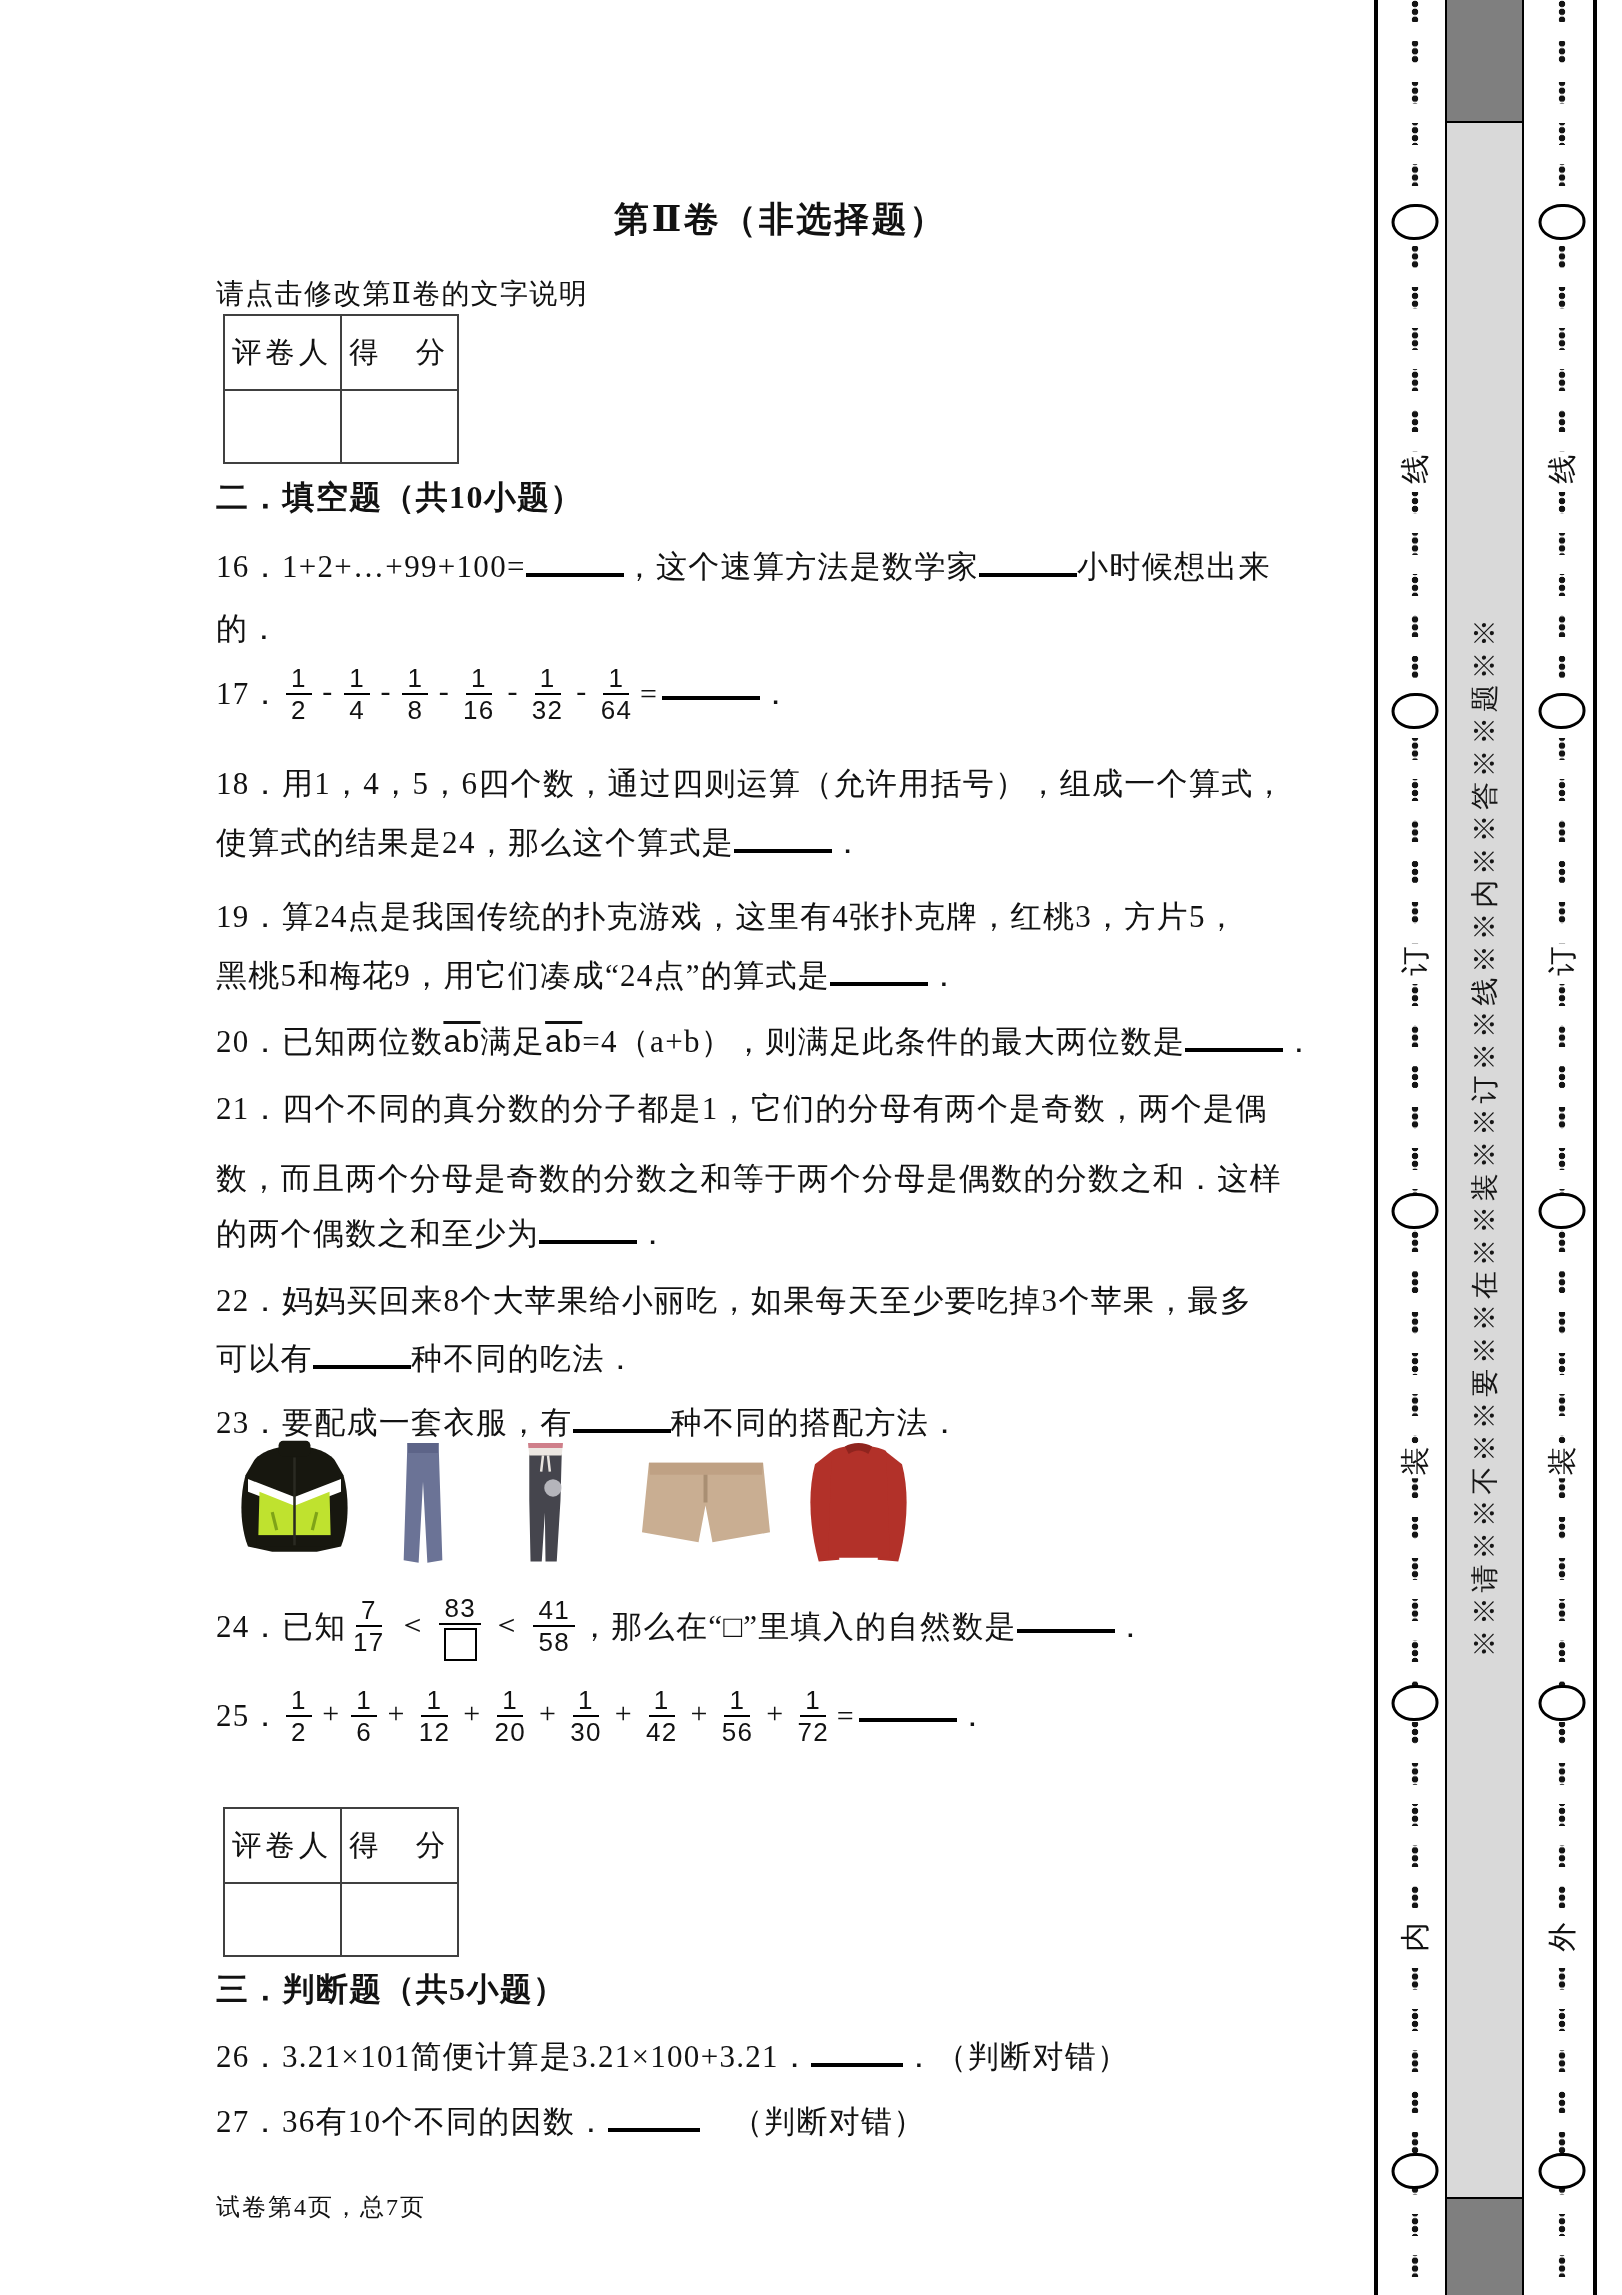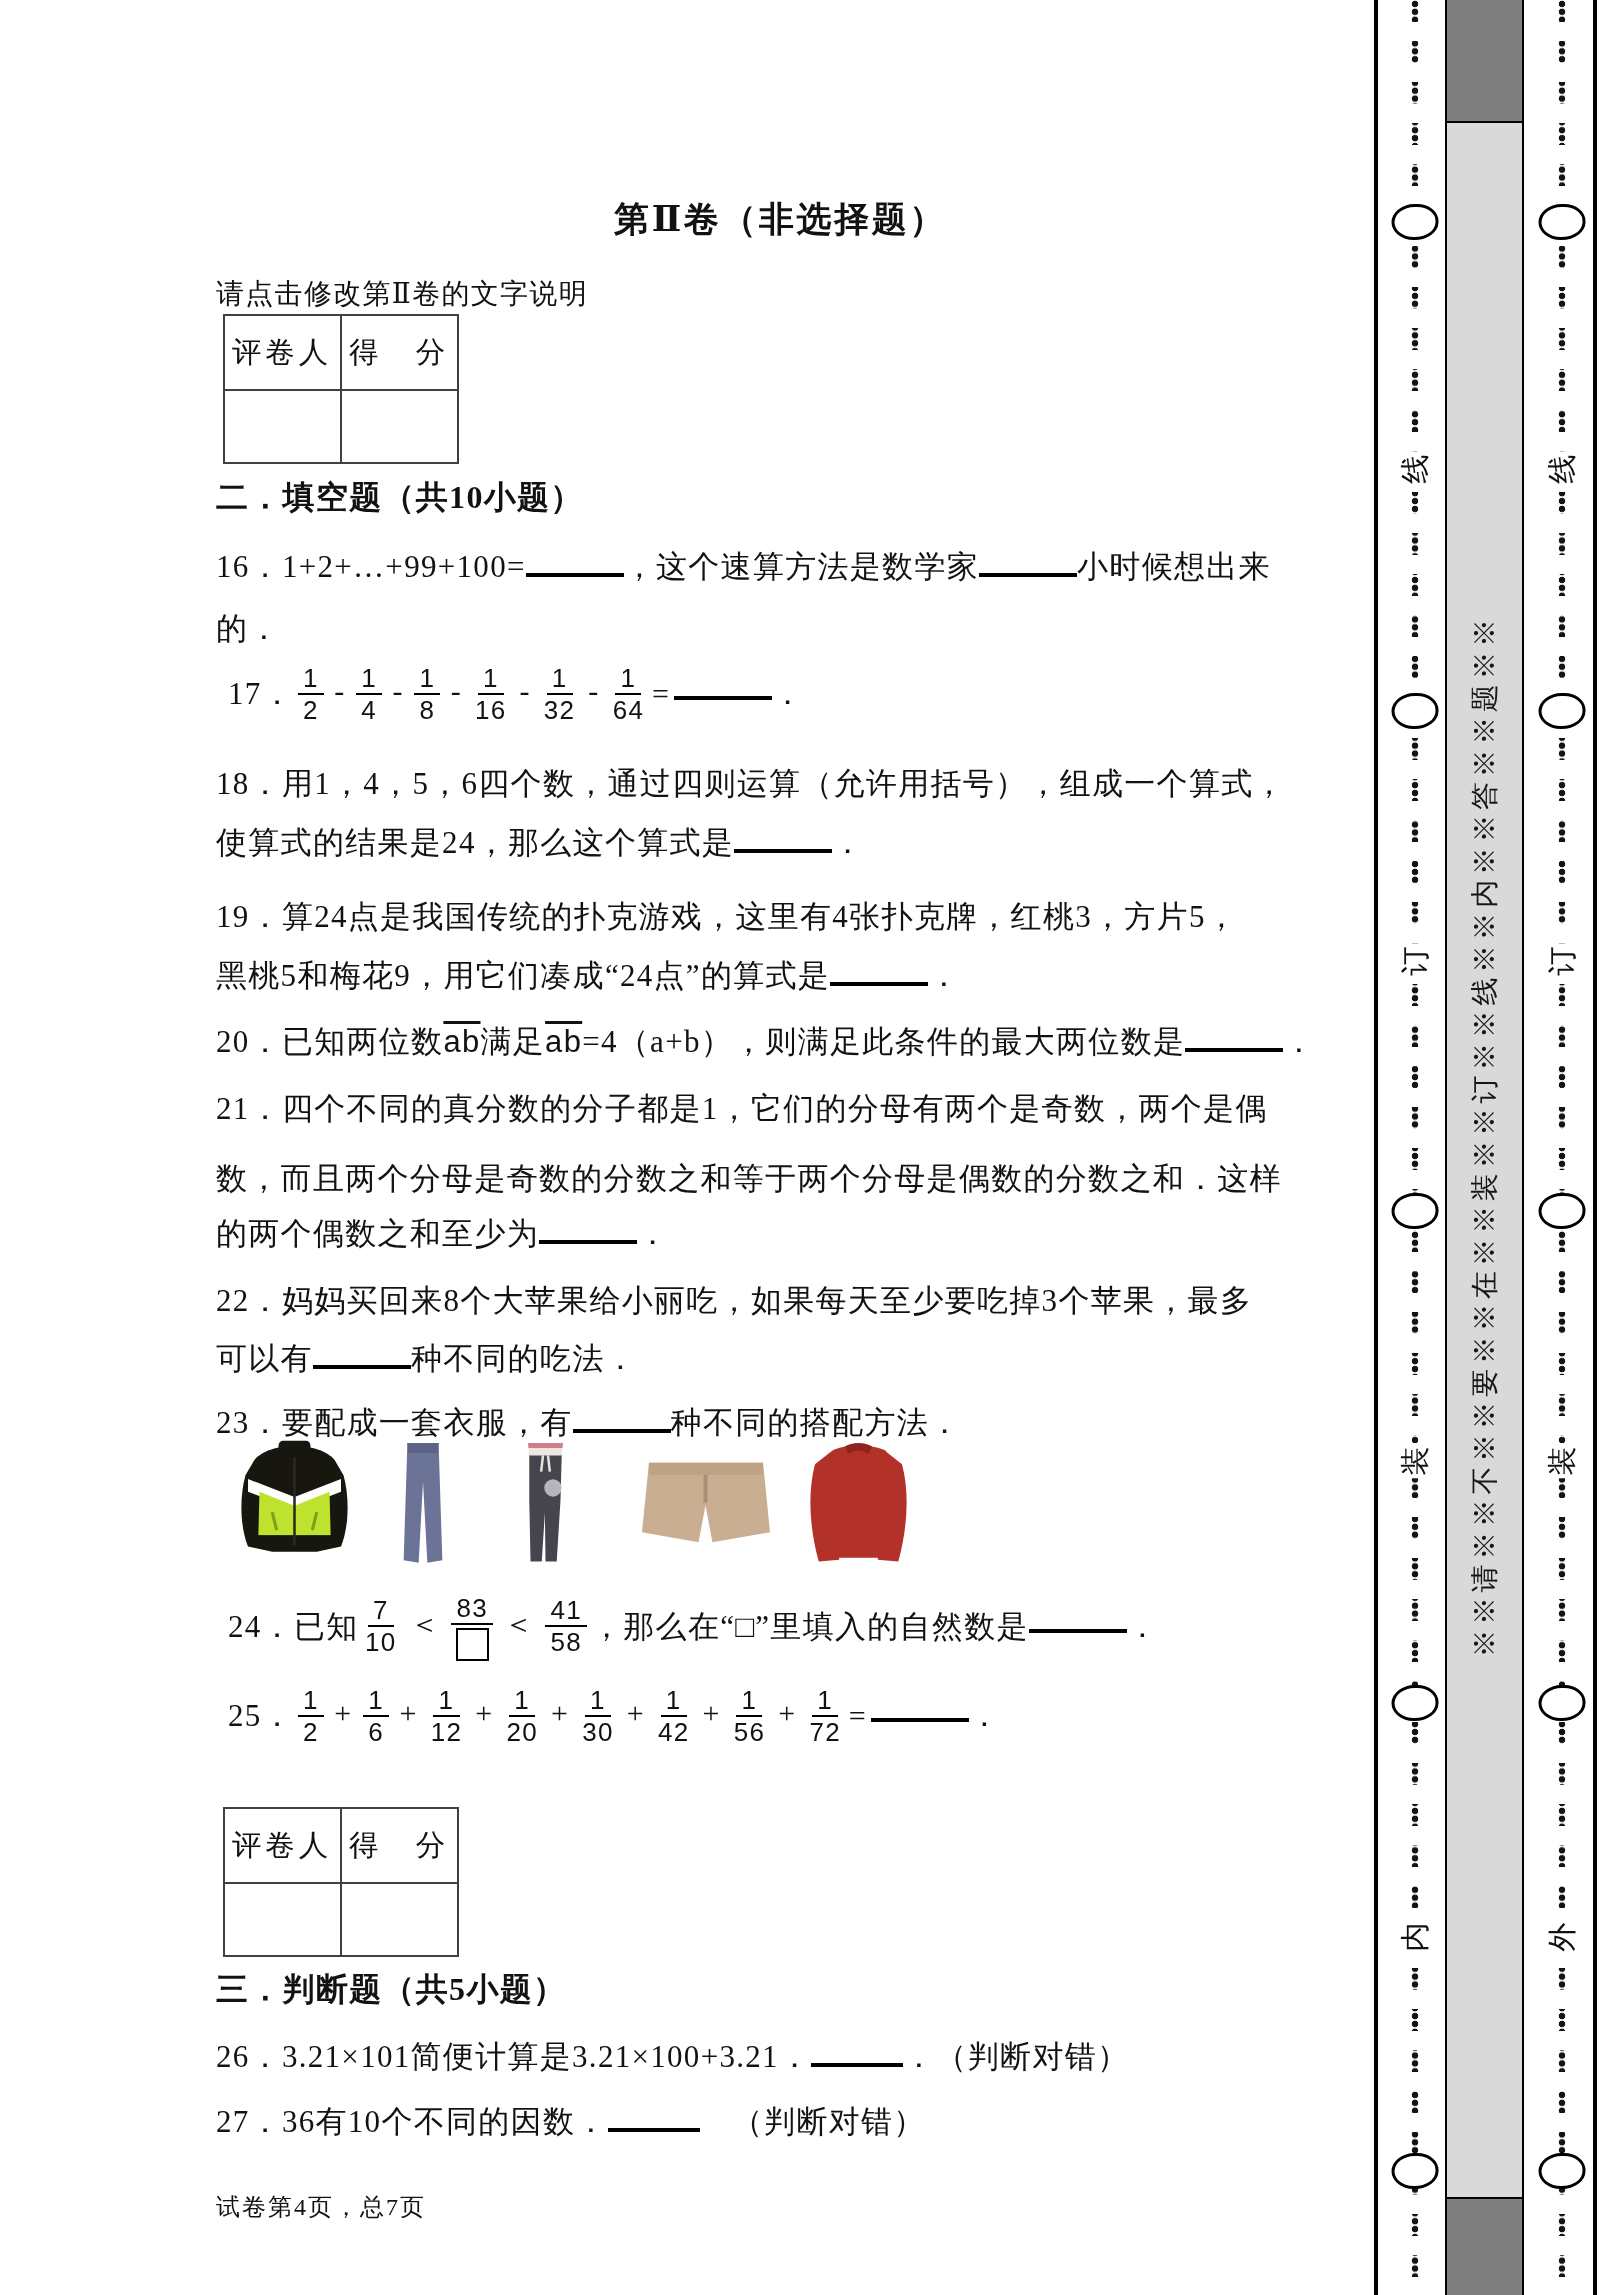--- a/index.html
+++ b/index.html
@@ -14,21 +14,21 @@
   .page-title{position:absolute;left:0;width:100%;text-align:center;font-size:35px;font-weight:700;letter-spacing:2.6px;}
   .section-heading{font-weight:700;font-size:32px;}
   .blank{display:inline-block;width:98px;height:7.9px;border-bottom:4.6px solid #000;}
   .blank.sm{width:92px;}
   .ovl{text-decoration:overline;font-family:"Liberation Sans","DejaVu Sans",sans-serif;}
   
   .gtable{position:absolute;border-collapse:collapse;}
   .gtable td{border:2px solid #404040;width:113px;height:71px;text-align:center;font-size:29.4px;letter-spacing:3.9px;}
   .gtable td.empty{height:69px;}
   
-  .frow{position:absolute;display:flex;align-items:center;font-size:31px;letter-spacing:1.3px;white-space:nowrap;margin-left:12px;}
+  .frow{position:absolute;display:flex;align-items:center;font-size:31px;letter-spacing:1.3px;white-space:nowrap;}
   .frac{display:inline-flex;flex-direction:column;align-items:center;margin:0 3.9px;vertical-align:middle;font-family:"Liberation Sans","DejaVu Sans",sans-serif;}
   .frac .num{display:block;font-size:26px;line-height:30px;padding:0 5.2px;border-bottom:2.6px solid #000;}
   .frac .den{display:block;font-size:26px;line-height:31px;padding:0 2.6px;}
   .frac .den.boxden{width:29px;height:29px;border:2.6px solid #000;padding:0;margin-top:3.9px;}
   .op{margin:0 6.5px;font-size:30px;}
   .eq{margin:0 3.9px 0 1.3px;font-size:30px;}
   
   .clothes{position:absolute;top:1438px;left:18.3px;display:flex;align-items:flex-start;}
   .clothes .item{display:inline-block;}
   
@@ -177,21 +177,21 @@
         <path d="M48 9 C55 4 70 4 77 9 L73 17 C66 12 59 12 52 17 Z" fill="#8f241e"></path>
       </svg>
     </span>
   </div>
 
   <div class="frow" style="top:1578px;height:98px">
     <span>24．</span>
       <span>已知</span>
       <span><span class="frac">
           <span class="num">7</span>
-          <span class="den">10</span>
+          <span class="den">17</span>
         </span><span class="op">＜</span><span class="frac">
           <span class="num">83</span>
           <span class="den boxden"></span>
         </span><span class="op">＜</span><span class="frac">
           <span class="num">41</span>
           <span class="den">58</span>
         </span></span>
       <span>，那么在“□”里填入的自然数是</span>
       <span class="blank"></span>
       <span>．</span>

